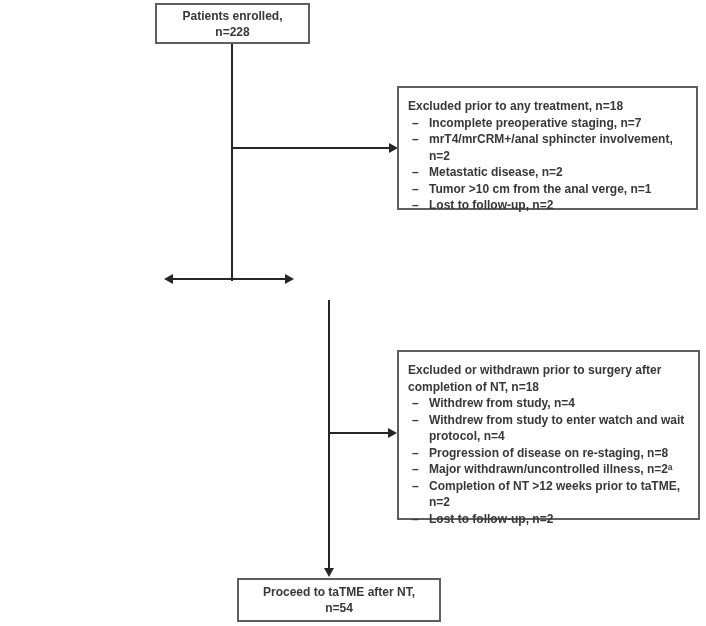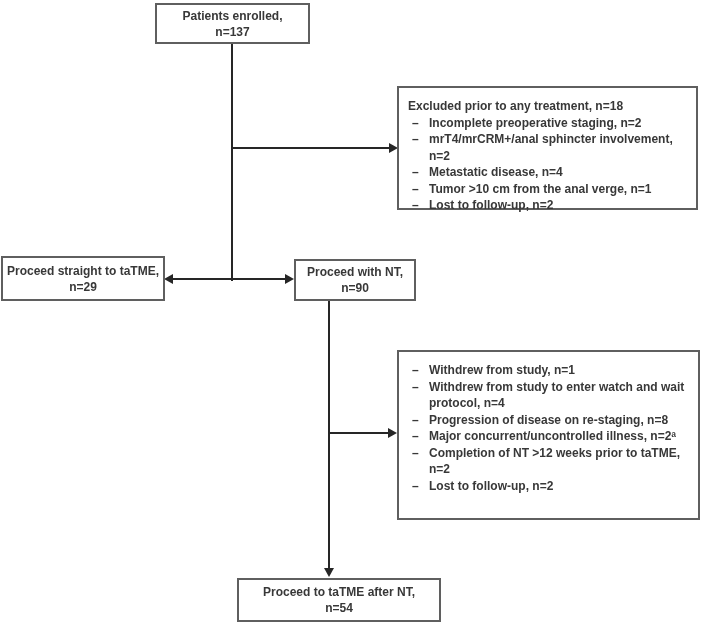--- a/index.html
+++ b/index.html
@@ -51,73 +51,66 @@
   <div class="arrow left" style="left:164px;top:274px"></div>
   <div class="arrow right" style="left:285px;top:274px"></div>
 
   <div class="line" style="left:328px;top:300px;width:2px;height:268px"></div>
   <div class="line" style="left:329px;top:432px;width:60px;height:2px"></div>
   <div class="arrow right" style="left:388px;top:428px"></div>
   <div class="arrow down" style="left:324px;top:568px"></div>
 
   <div class="box small" style="left:155px;top:3px;width:155px;height:41px">
     <div>Patients enrolled,</div>
-    <div>n=137</div>
+    <div>n=228</div>
   </div>
 
   <div class="box list" style="left:397px;top:86px;width:301px;height:124px">
     <div class="list-title">Excluded prior to any treatment, n=18</div>
     <div class="bullet">
       <span class="dash">–</span>
-      <span class="btext">Incomplete preoperative staging, n=2</span>
+      <span class="btext">Incomplete preoperative staging, n=7</span>
     </div>
     <div class="bullet">
       <span class="dash">–</span>
       <span class="btext">mrT4/mrCRM+/anal sphincter involvement, n=2</span>
     </div>
     <div class="bullet">
       <span class="dash">–</span>
-      <span class="btext">Metastatic disease, n=4</span>
+      <span class="btext">Metastatic disease, n=2</span>
     </div>
     <div class="bullet">
       <span class="dash">–</span>
       <span class="btext">Tumor &gt;10 cm from the anal verge, n=1</span>
     </div>
     <div class="bullet">
       <span class="dash">–</span>
       <span class="btext">Lost to follow-up, n=2</span>
     </div>
   </div>
 
-  <div class="box small" style="left:1px;top:256px;width:164px;height:45px">
-    <div>Proceed straight to taTME,</div>
-    <div>n=29</div>
-  </div>
 
-  <div class="box small" style="left:294px;top:259px;width:122px;height:42px">
-    <div>Proceed with NT,</div>
-    <div>n=90</div>
-  </div>
 
   <div class="box list" style="left:397px;top:350px;width:303px;height:170px">
+    <div class="list-title">Excluded or withdrawn prior to surgery after completion of NT, n=18</div>
     <div class="bullet">
       <span class="dash">–</span>
-      <span class="btext">Withdrew from study, n=1</span>
+      <span class="btext">Withdrew from study, n=4</span>
     </div>
     <div class="bullet">
       <span class="dash">–</span>
       <span class="btext">Withdrew from study to enter watch and wait protocol, n=4</span>
     </div>
     <div class="bullet">
       <span class="dash">–</span>
       <span class="btext">Progression of disease on re-staging, n=8</span>
     </div>
     <div class="bullet">
       <span class="dash">–</span>
-      <span class="btext">Major concurrent/uncontrolled illness, n=2ᵃ</span>
+      <span class="btext">Major withdrawn/uncontrolled illness, n=2ᵃ</span>
     </div>
     <div class="bullet">
       <span class="dash">–</span>
       <span class="btext">Completion of NT &gt;12 weeks prior to taTME, n=2</span>
     </div>
     <div class="bullet">
       <span class="dash">–</span>
       <span class="btext">Lost to follow-up, n=2</span>
     </div>
   </div>

